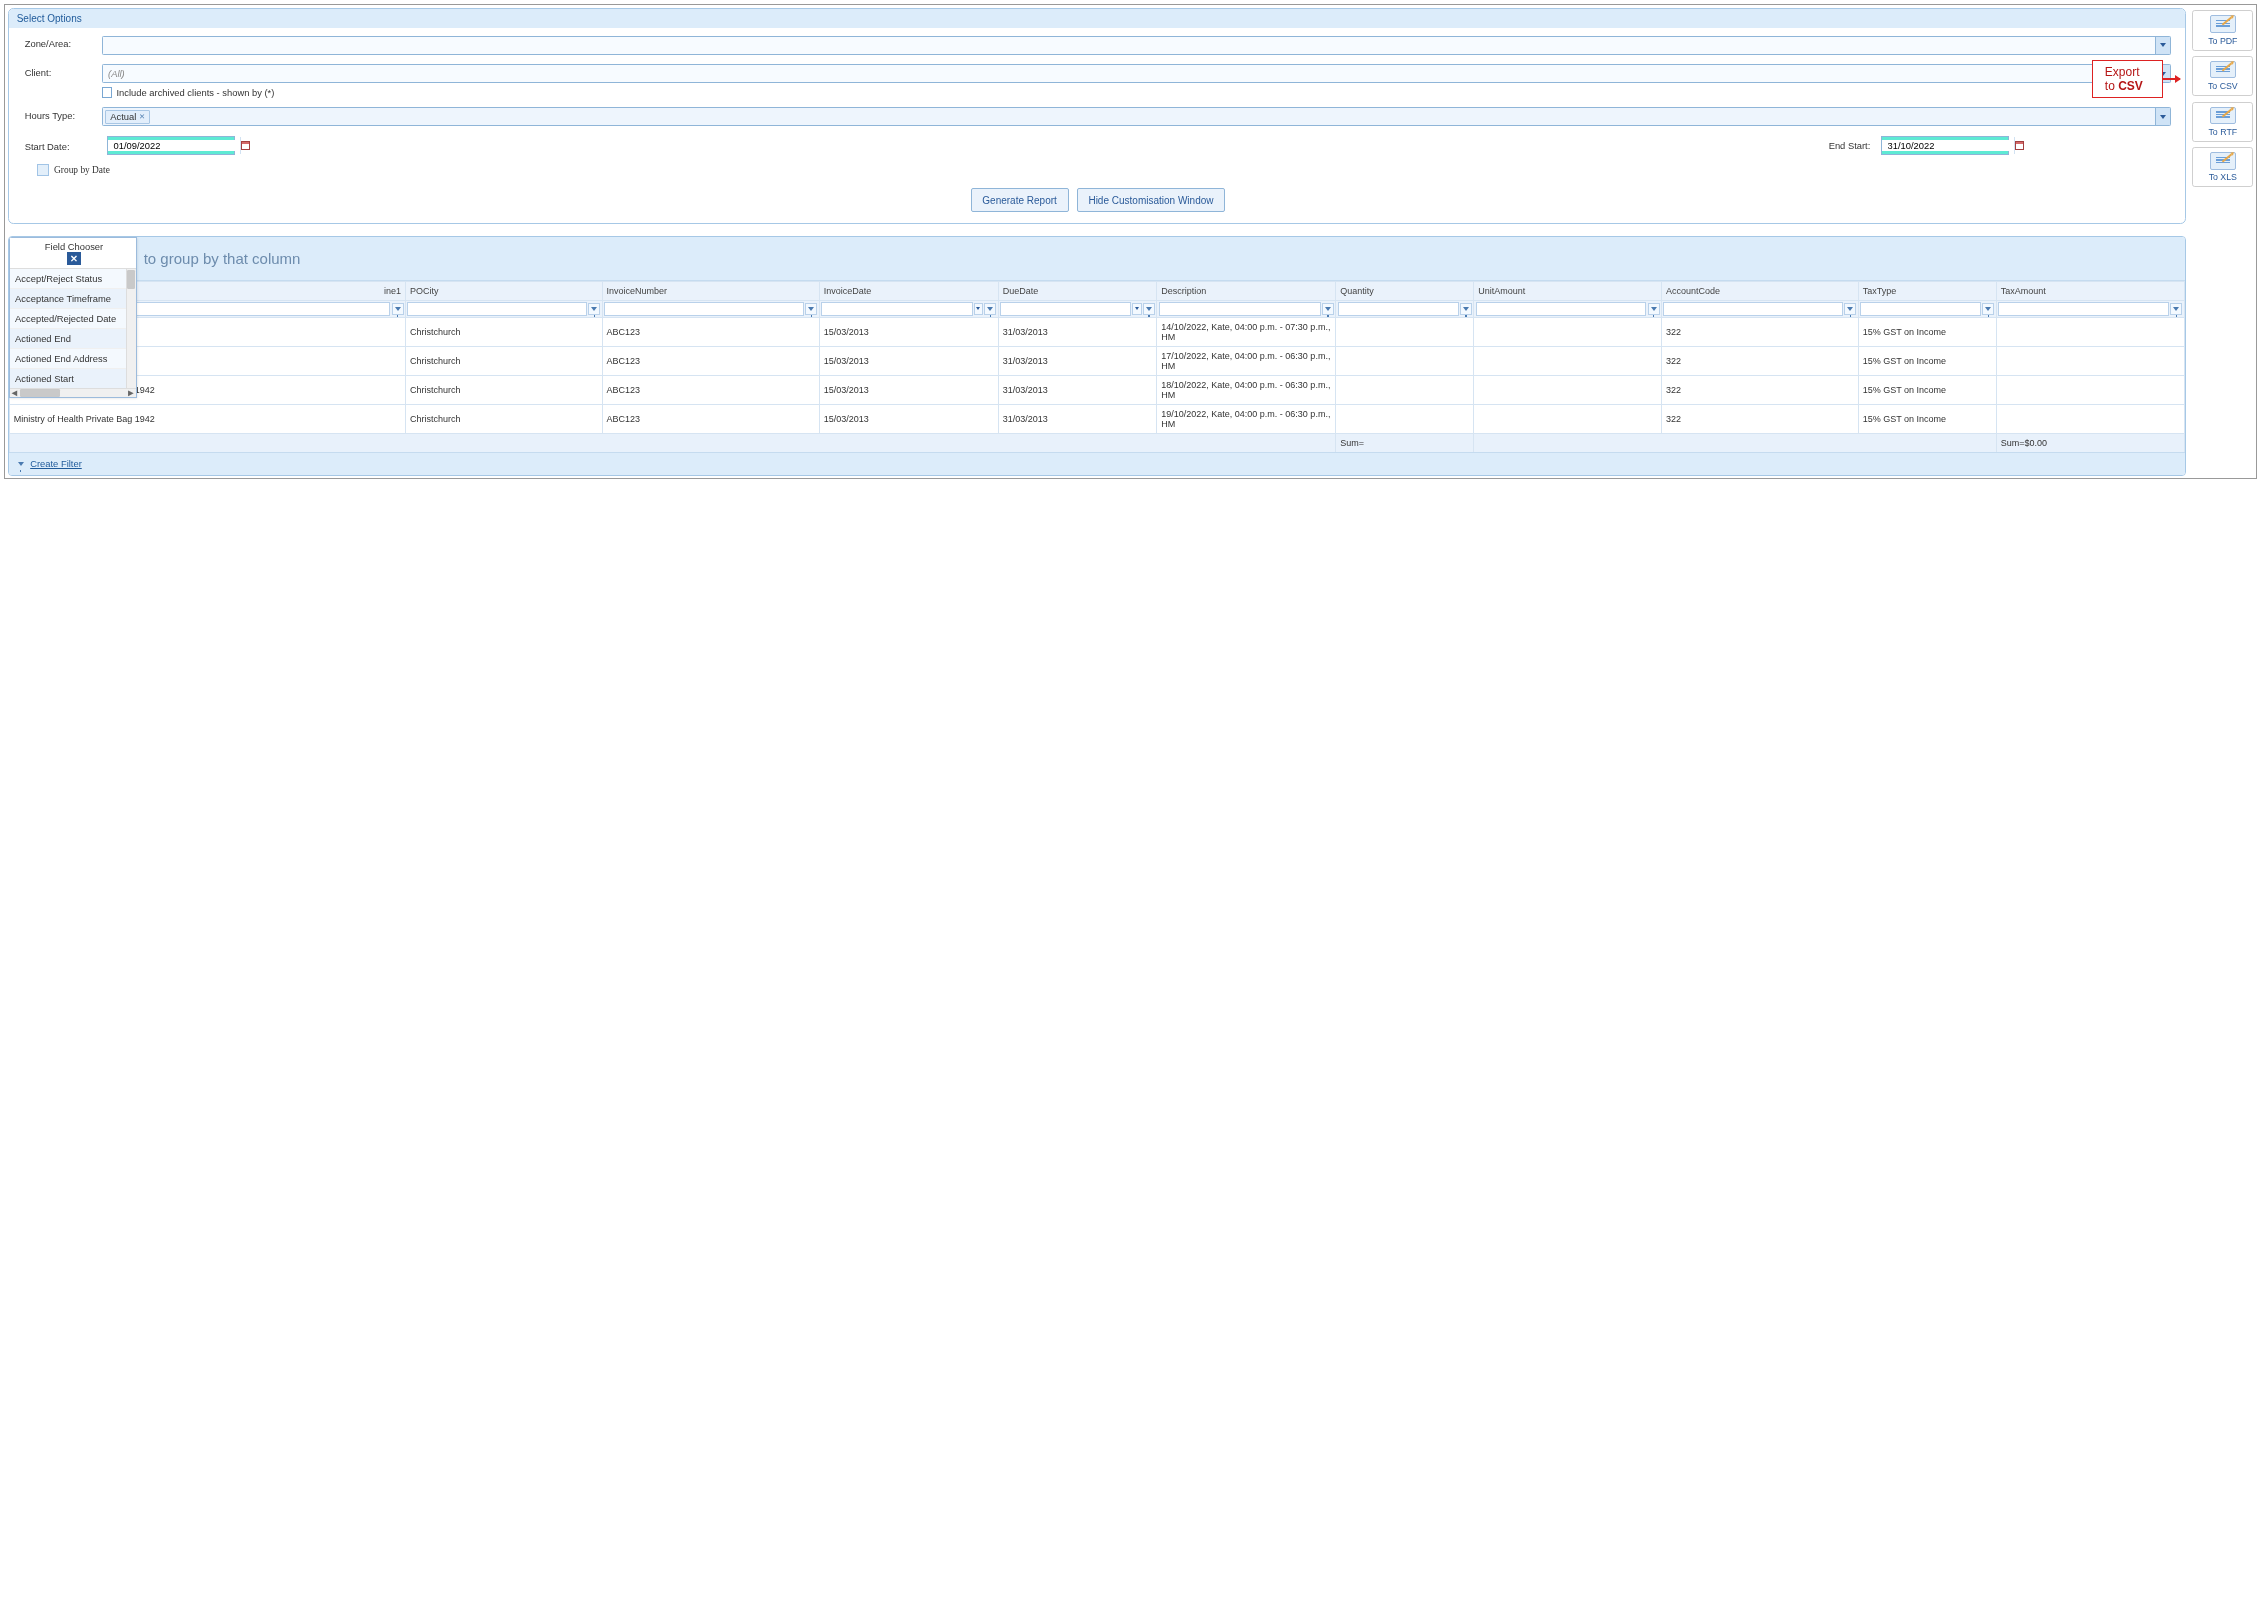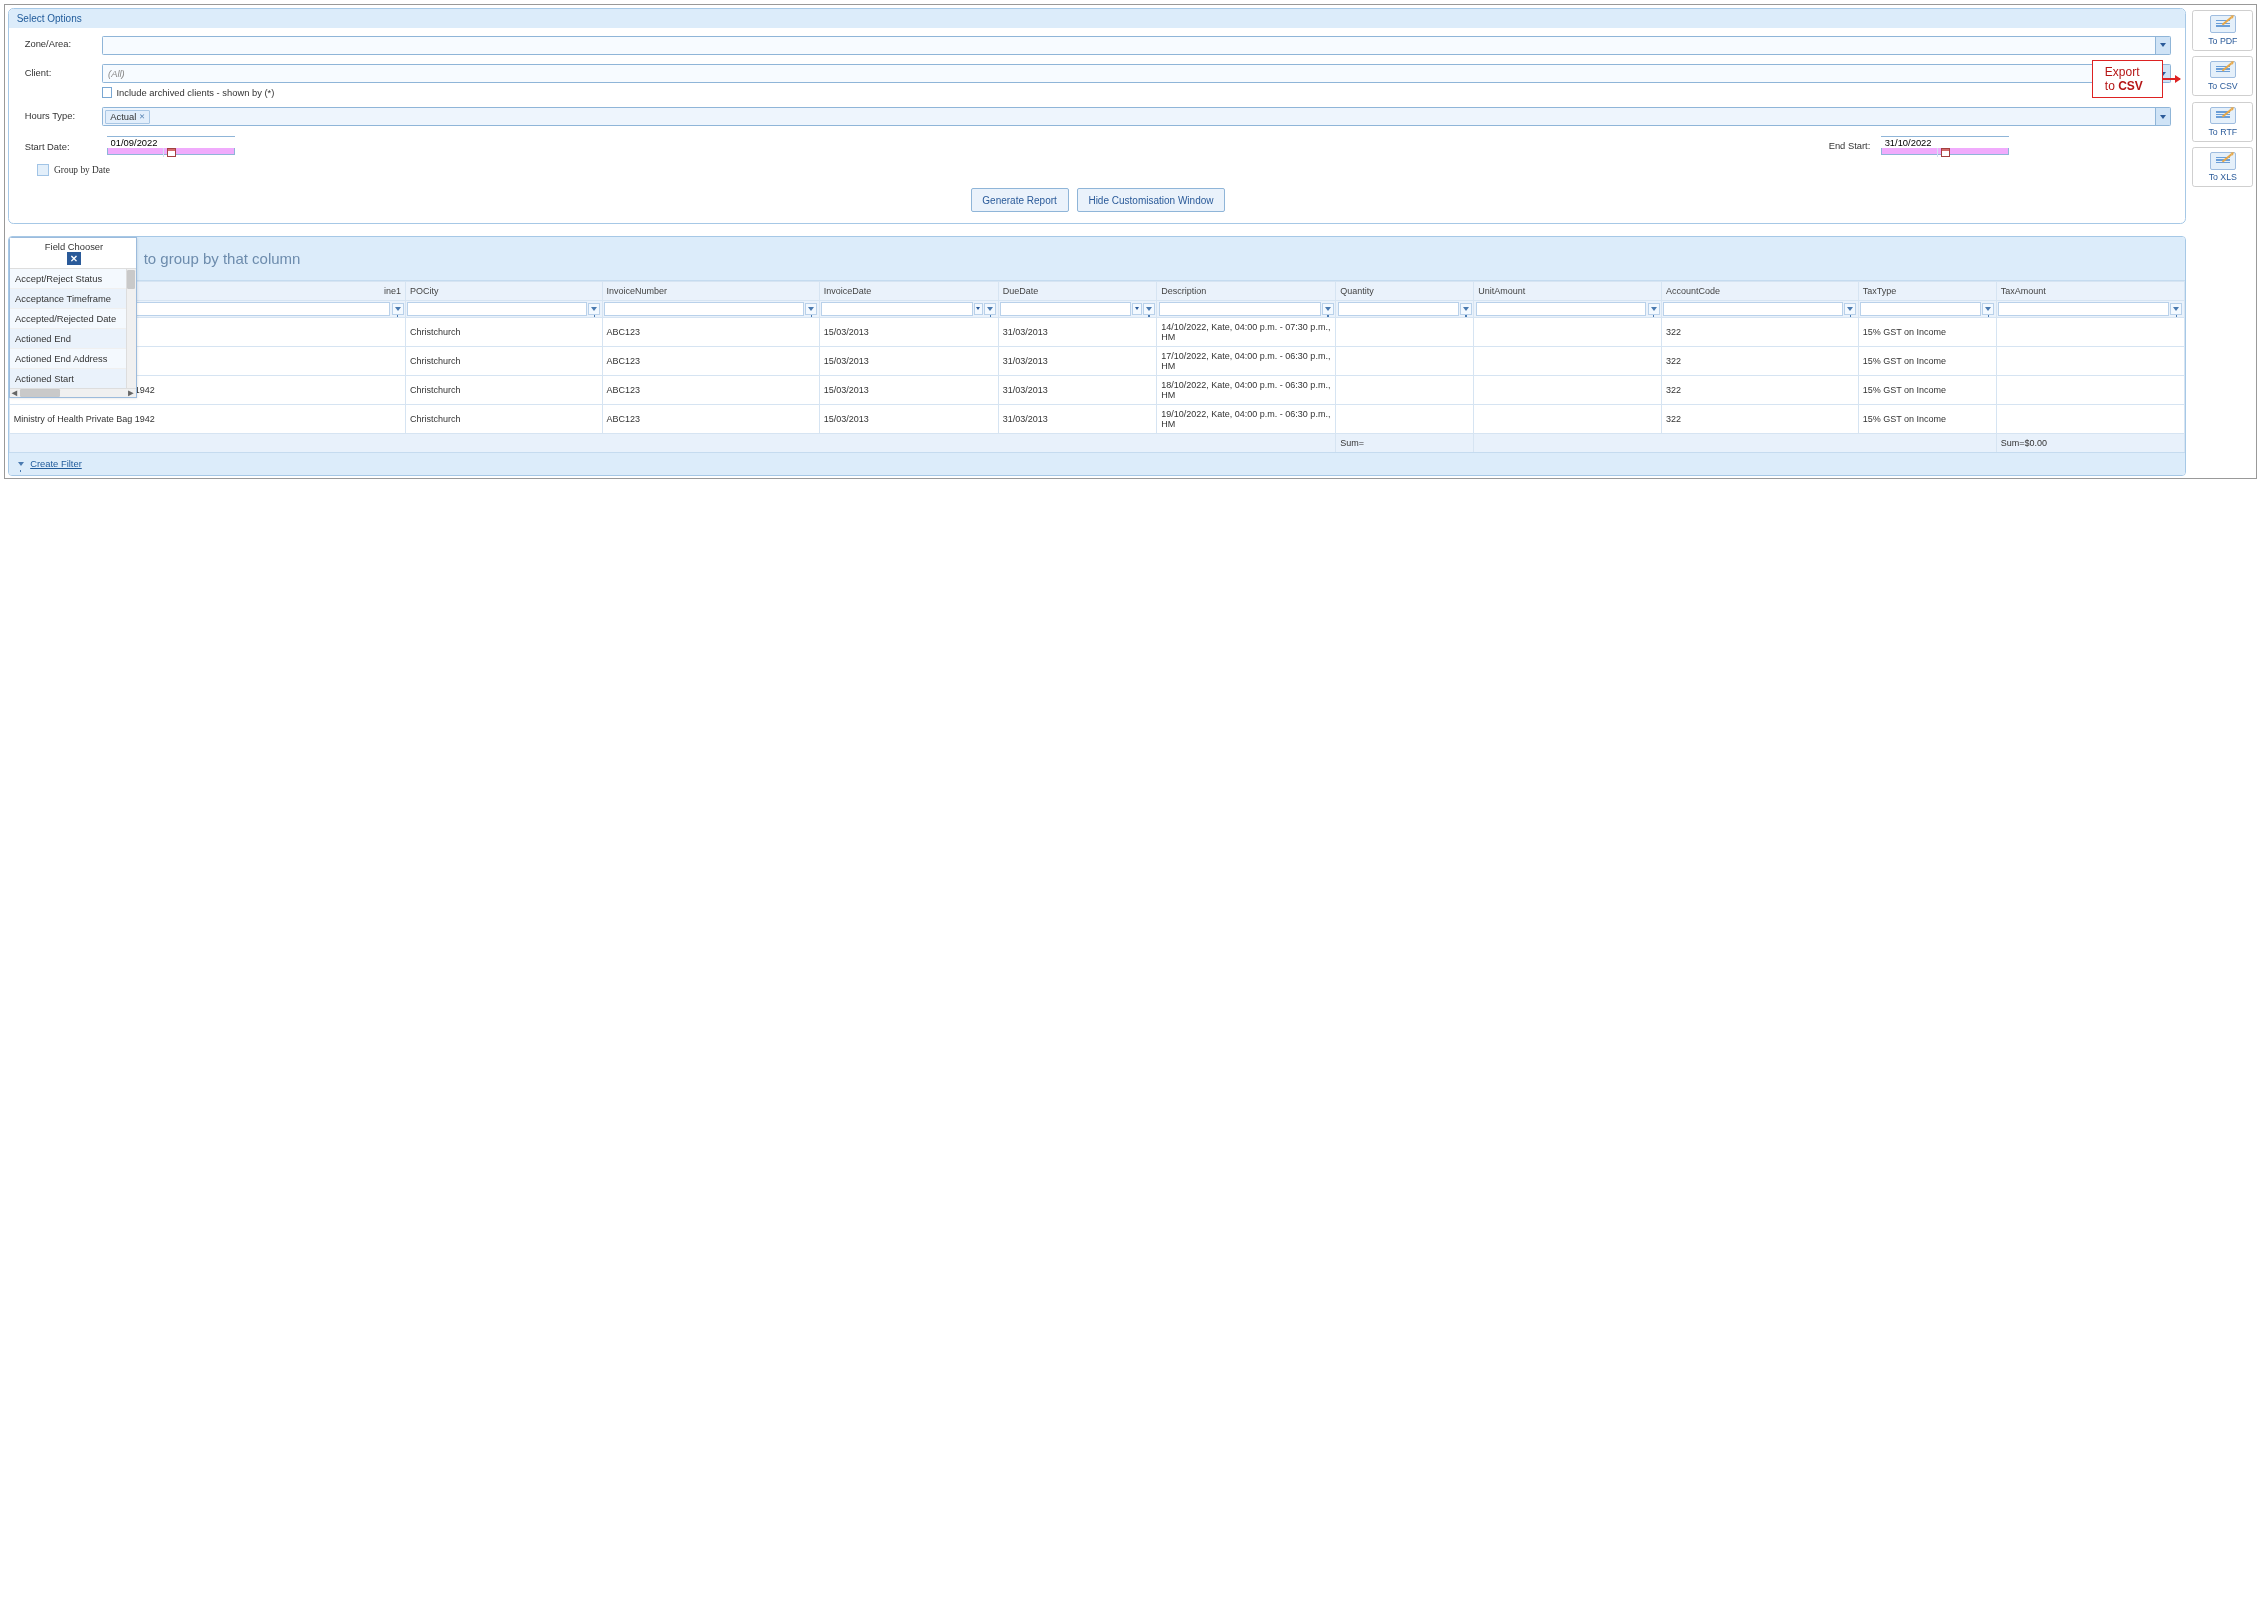--- a/index.html
+++ b/index.html
@@ -62,21 +62,21 @@
     width:10.8px;height:10.8px;border:0.7px solid #7aa7d2;background:#fff;display:inline-block;
   }
   .tag {
     display:inline-flex;align-items:center;gap:2.7px;
     background:#e2eefb;border:0.7px solid #a8c6e4;padding:0.7px 4px;border-radius:1px;margin:1.3px;
   }
   .tag .x { color:#5a86b5; font-size:7.4px; cursor:pointer; }
   .date-row { display:flex; gap:27px; align-items:center; margin-bottom:9.4px;}
   .date-field { display:flex; align-items:center; gap:5.4px;}
   .date-input {
-    display:flex;align-items:center;border:0.7px solid #8fb5d8;height:19px;width:128px;background:#f0abfc;flex-direction:column;
+    display:flex;align-items:center;border:0.7px solid #8fb5d8;height:19px;width:128px;background:#5eead4;
   }
   .date-input input { border:0;outline:0;flex:1;padding:0 5.4px;font-family:inherit;font-size:9.4px;}
   .date-btn {
     width:16px;height:100%;display:flex;align-items:center;justify-content:center;cursor:pointer;
     border-left:0.7px solid #d2e2f2;
   }
   .cal-icon {
     width:9.4px;height:9.4px;border:0.7px solid #a34040;display:inline-block;position:relative;background:#fff;
   }
   .cal-icon::before{content:"";position:absolute;top:0;left:0;right:0;height:2px;background:#d46b6b;}

